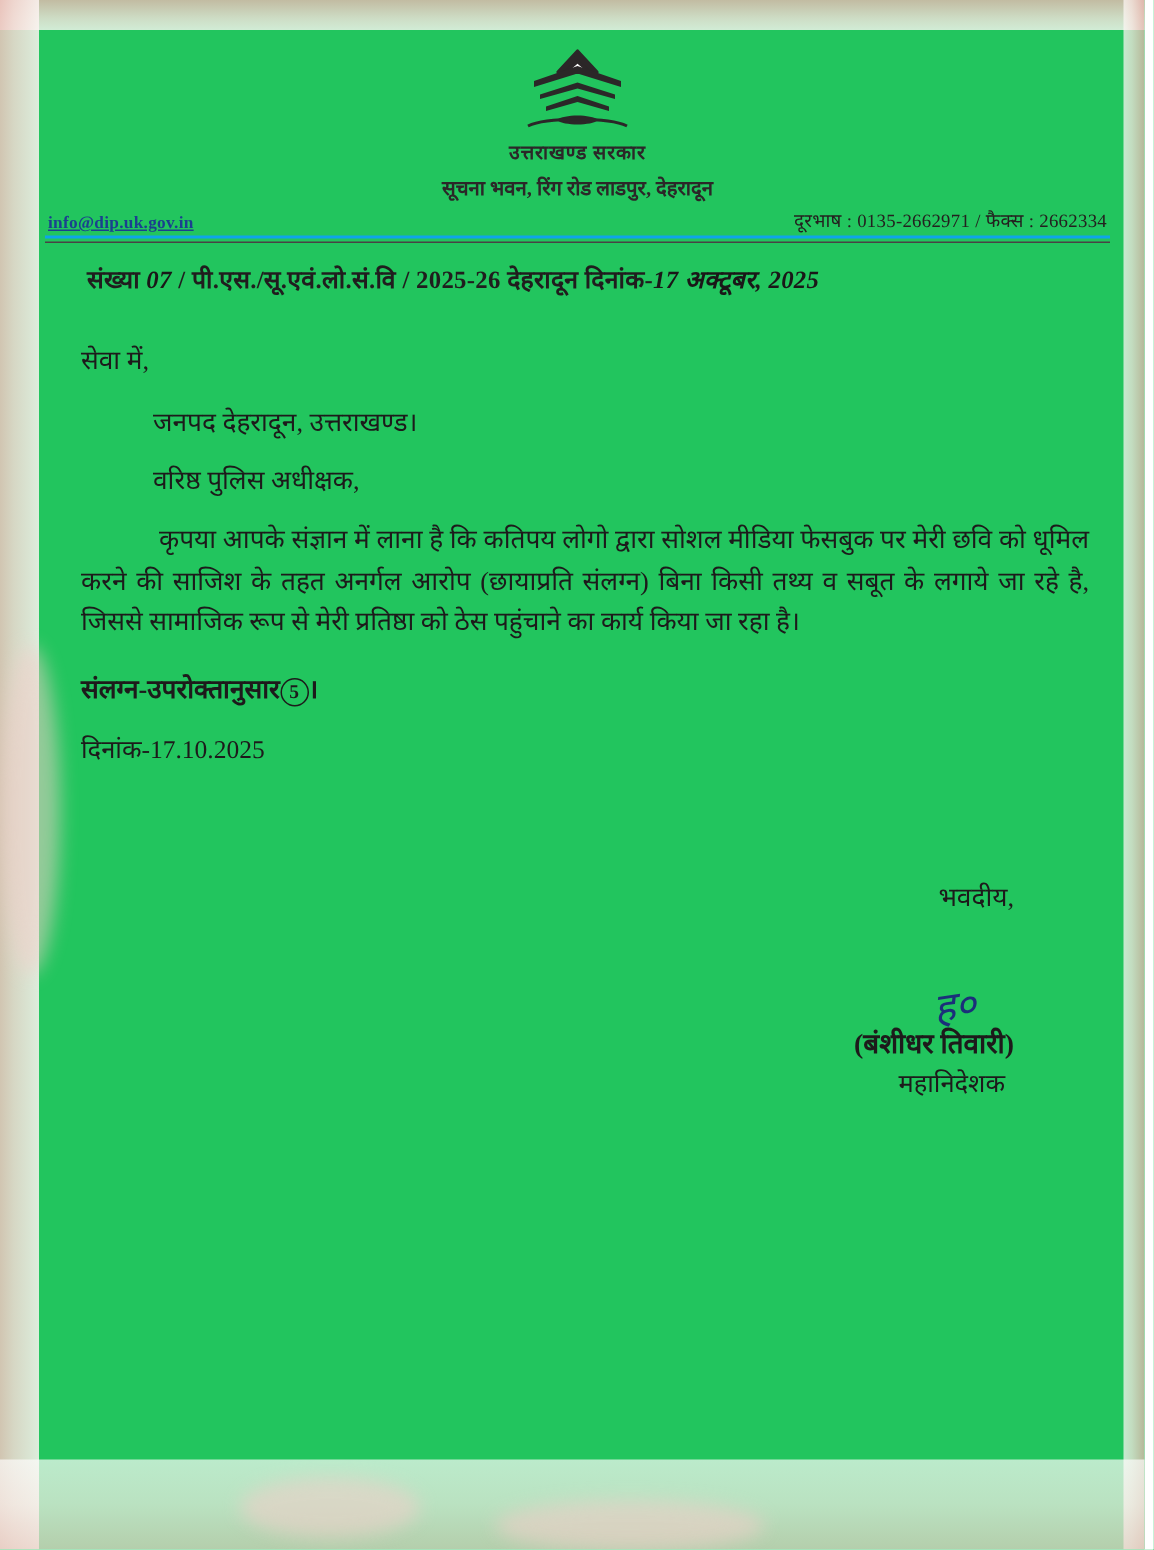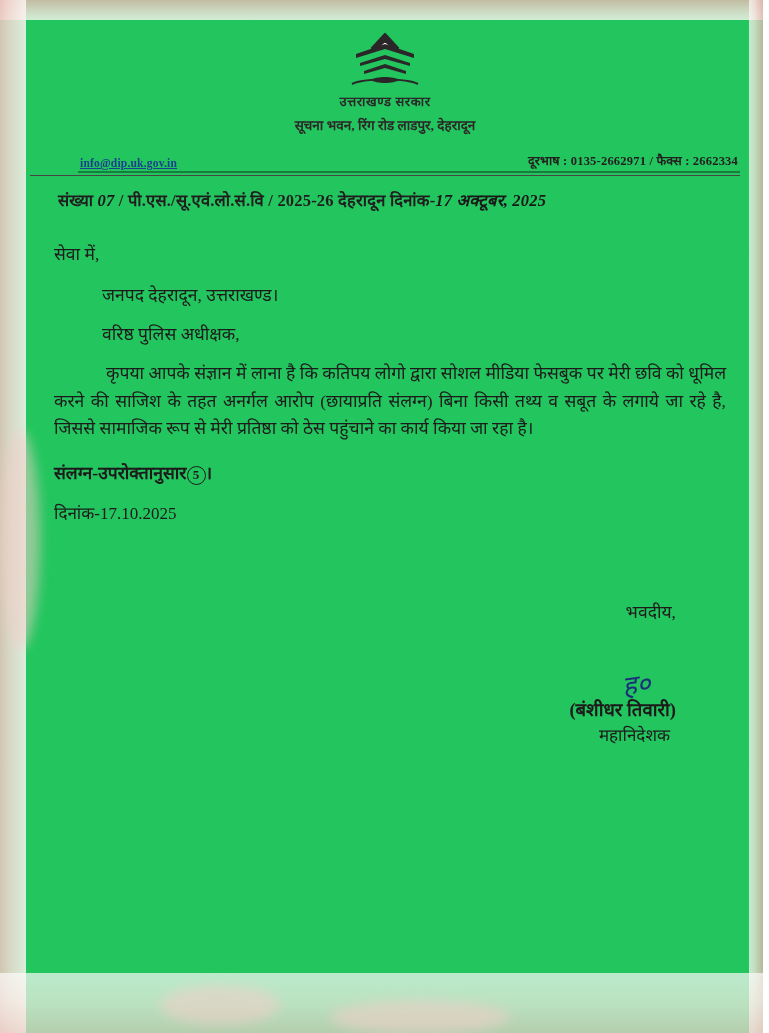--- a/index.html
+++ b/index.html
@@ -91,42 +91,41 @@
     font-weight: bold;
     letter-spacing: .3px;
     color: #1d1a1b;
     margin-bottom: 5px;
   }
   .address-line {
     font-family: "Liberation Serif", serif;
     font-size: 13.5px;
     font-weight: bold;
     color: #2b2728;
-    margin-bottom: 18px;
+    margin-bottom: 4px;
   }
   .contact-row {
     display: flex;
     justify-content: space-between;
     align-items: flex-end;
     padding: 0 2px 2px 2px;
-    border-bottom: 2px solid #15803d;
-    margin-left: 48px;
+    border-bottom: 2px solid #0ea5e9;
   }
   .email {
     font-family: "Liberation Serif", serif;
     font-size: 11.5px;
     font-weight: bold;
     color: #1b3f8f;
     text-decoration: underline;
     letter-spacing: .2px;
   }
   .phone {
     font-family: "Liberation Serif", serif;
     font-size: 12.5px;
-    font-weight: bold;
+    font-weight: normal;
     color: #24201f;
     letter-spacing: .2px;
   }
   .rule-thin {
     border-bottom: 1px solid #494344;
     margin-top: 2px;
   }
 
   
   .refline {

